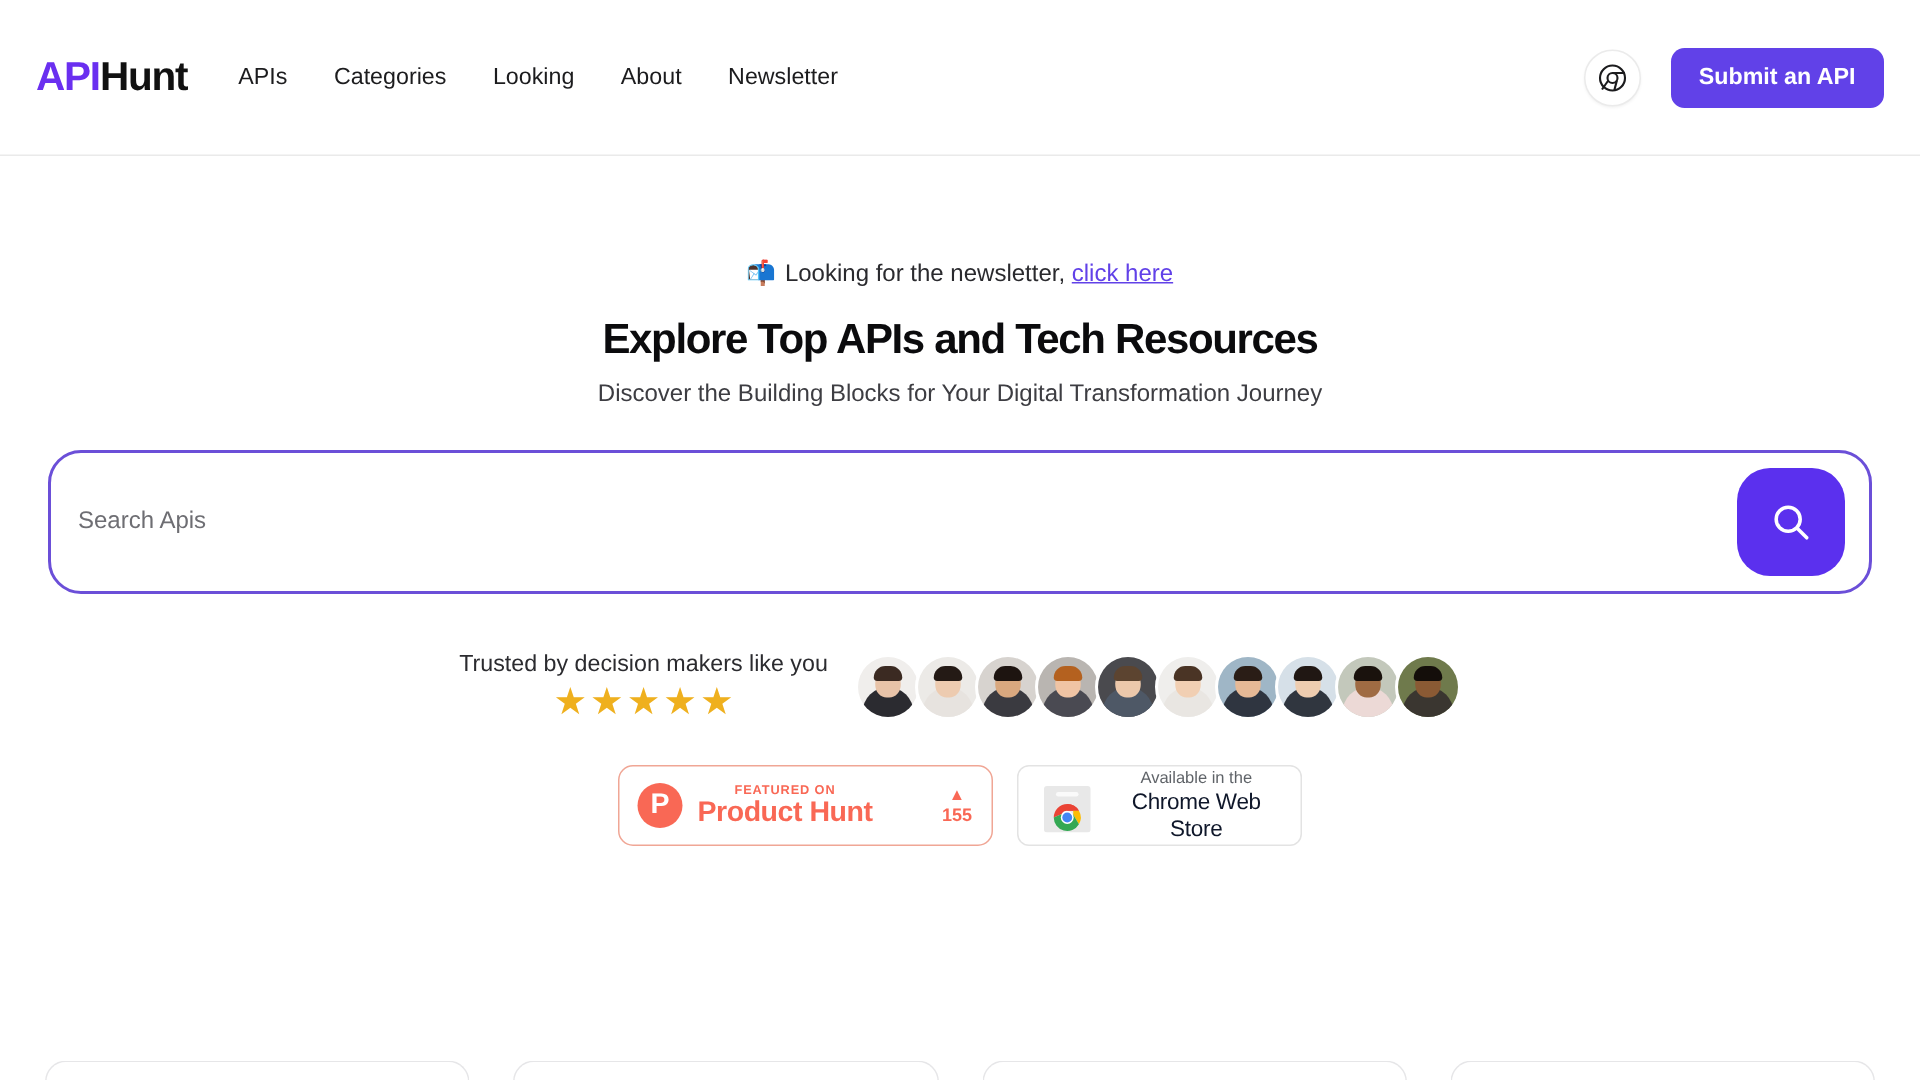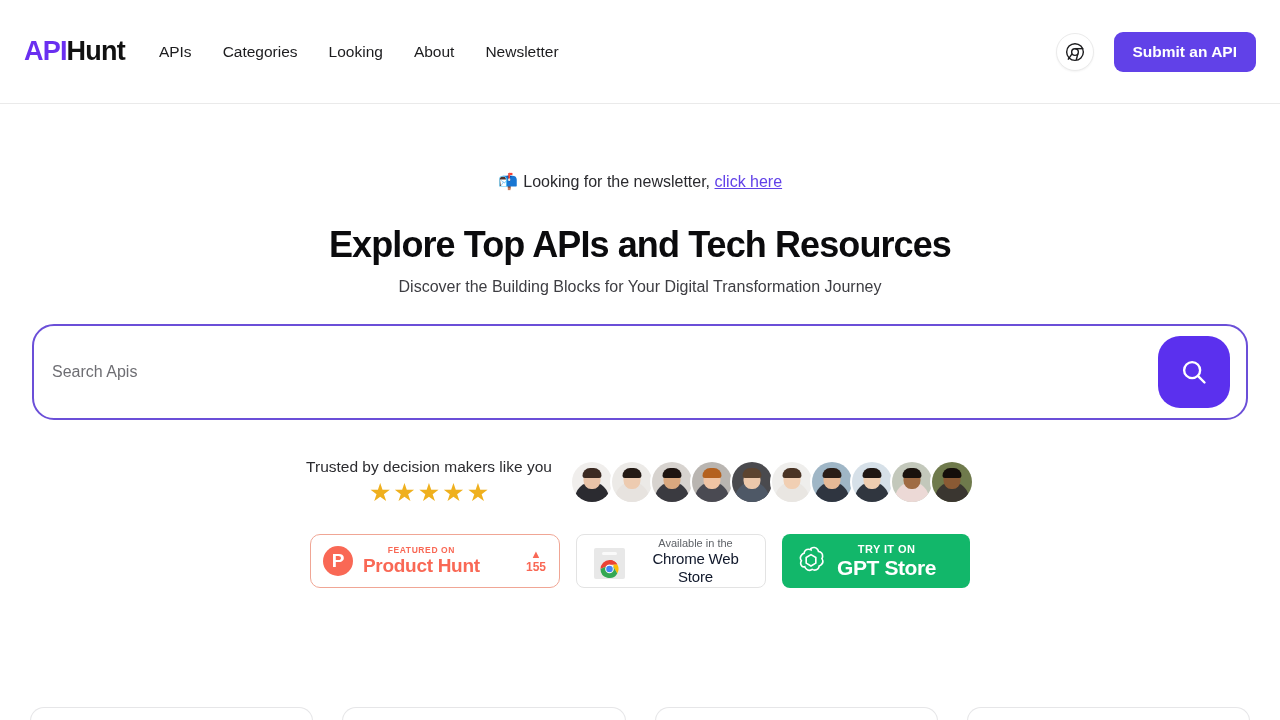--- a/index.html
+++ b/index.html
@@ -66,30 +66,30 @@
     cursor: pointer;
     white-space: nowrap;
   }
 
   
   .hero { padding-top: 68px; text-align: center; }
 
   .newsletter-line {
     font-size: 16px;
     color: #2a2a2e;
-    margin-bottom: 34px;
+    margin-bottom: 18px;
   }
   .newsletter-line .emoji { letter-spacing: 1px; }
   .newsletter-line a {
     color: #6141e8;
     text-decoration: underline;
   }
 
   .hero-title {
-    font-size: 36px;
+    font-size: 28px;
     font-weight: 800;
     color: #0b0b0d;
     letter-spacing: -0.9px;
     line-height: 1.12;
     margin-bottom: 13px;
   }
   .hero-sub {
     font-size: 16px;
     color: #3d3d42;
     margin-bottom: 28px;
@@ -441,30 +441,20 @@
           <circle cx="18.5" cy="26" r="4.3" fill="#fff"></circle>
           <circle cx="18.5" cy="26" r="3.3" fill="#4285f4"></circle>
         </svg>
       </div>
       <div class="cws-texts">
         <div class="cws-small">Available in the</div>
         <div class="cws-big">Chrome Web Store</div>
       </div>
     </div>
 
-    <div class="gpt-badge">
-      <svg width="34" height="34" viewBox="0 0 24 24">
-        <path fill="none" stroke="#fff" stroke-width="1.15" d="M12 3.1c1.5-1.1 3.6-.8 4.7.8.3.4.5.9.6 1.4 1.6.2 2.9 1.6 2.9 3.3 0 .6-.2 1.2-.5 1.7.9 1.3.8 3.1-.4 4.3-.4.4-.9.7-1.5.9-.2 1.6-1.6 2.9-3.3 2.9-.6 0-1.2-.2-1.7-.5-1.3.9-3.1.8-4.3-.4-.4-.4-.7-.9-.9-1.5C6 16.6 4.7 15.2 4.7 13.5c0-.6.2-1.2.5-1.7-.9-1.3-.8-3.1.4-4.3.4-.4.9-.7 1.5-.9.2-1.6 1.6-2.9 3.3-2.9.6 0 1.2.2 1.6.4z"></path>
-        <path fill="none" stroke="#fff" stroke-width="1.15" d="M12 7.5l3.4 2v4l-3.4 2-3.4-2v-4z"></path>
-      </svg>
-      <div class="gpt-texts">
-        <div class="gpt-small">TRY IT ON</div>
-        <div class="gpt-big">GPT Store</div>
-      </div>
-    </div>
 
   </div>
 </div>
 
 <div class="cards-row">
   <div class="card-peek"></div>
   <div class="card-peek"></div>
   <div class="card-peek"></div>
   <div class="card-peek"></div>
 </div>

